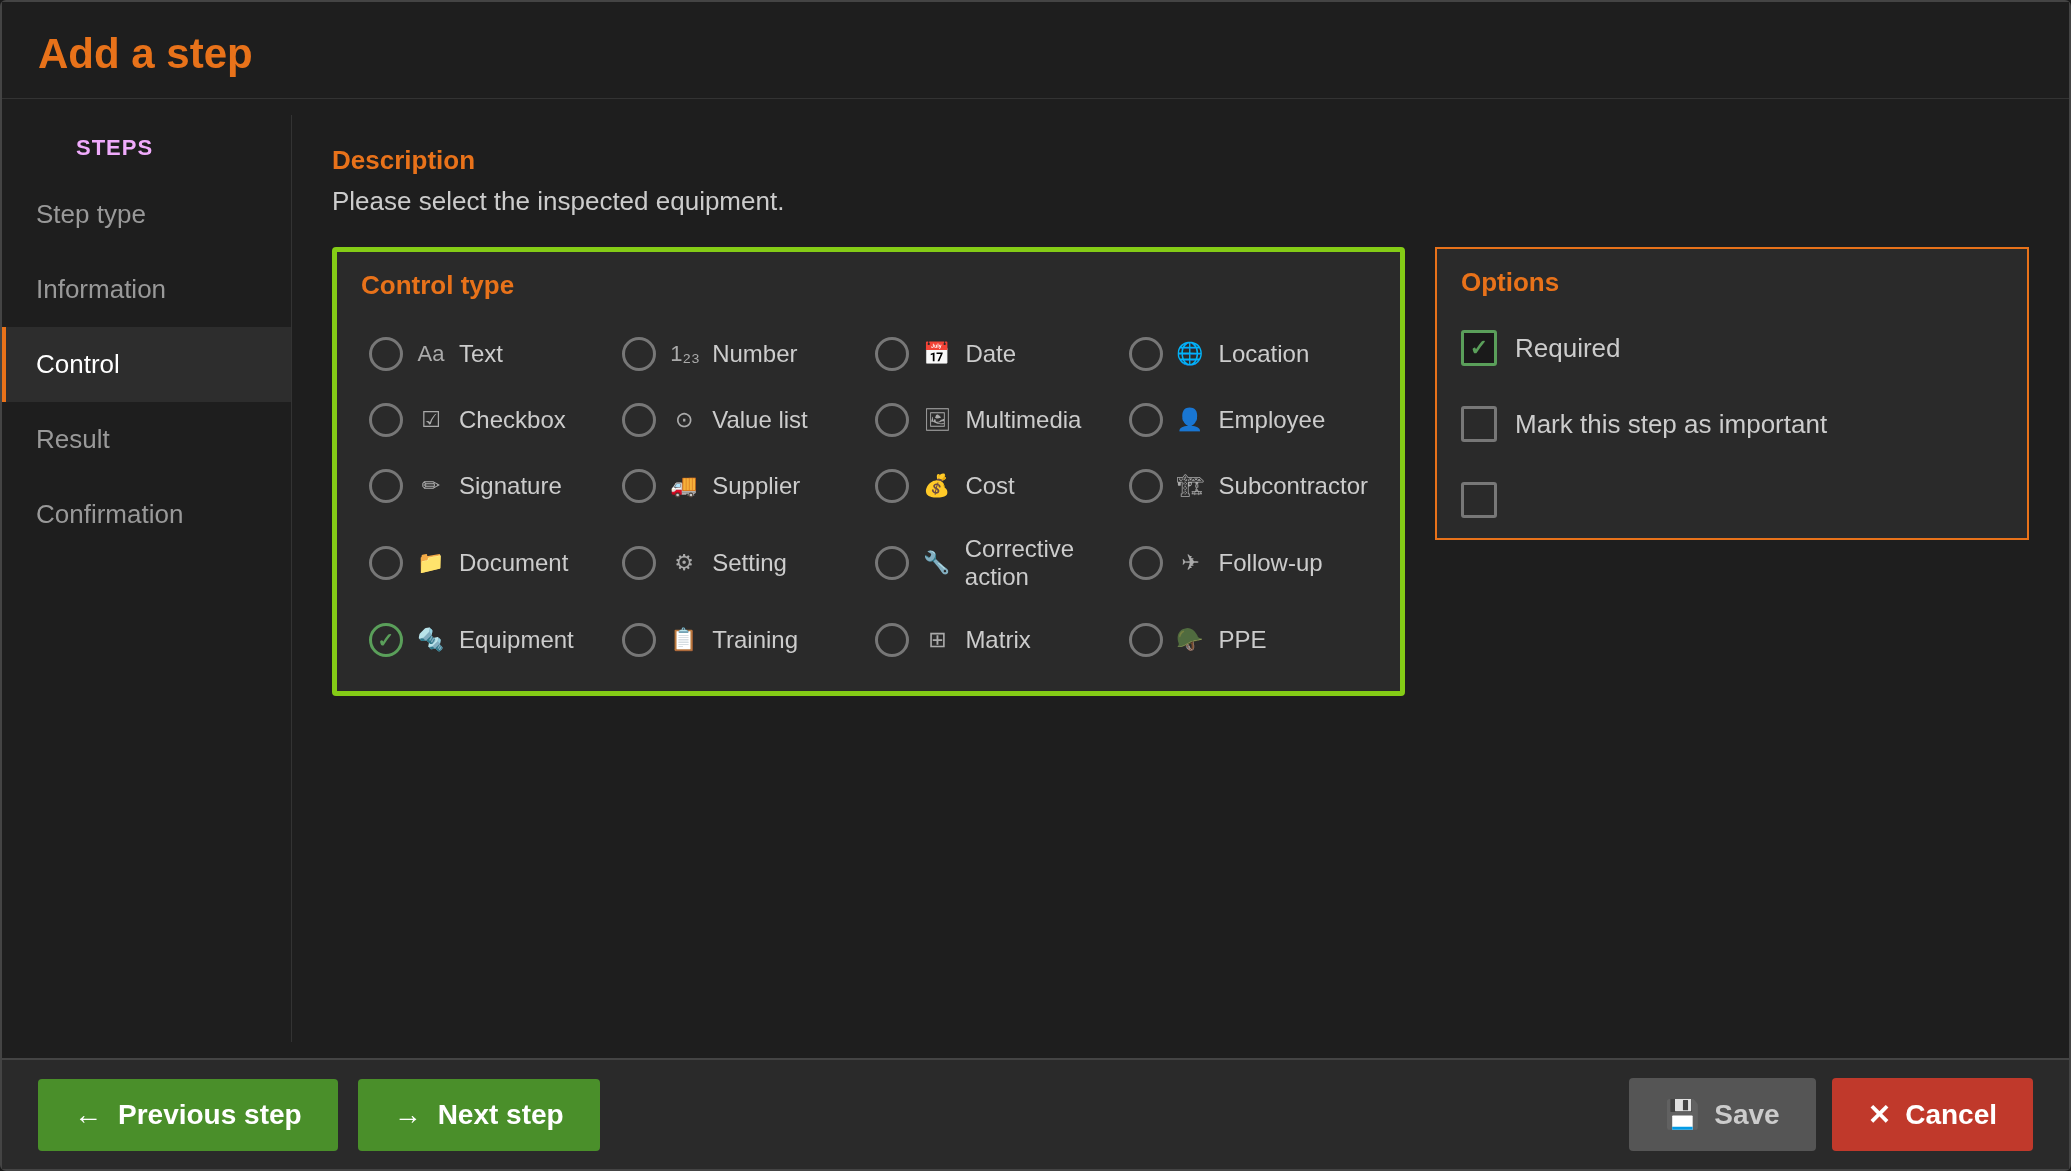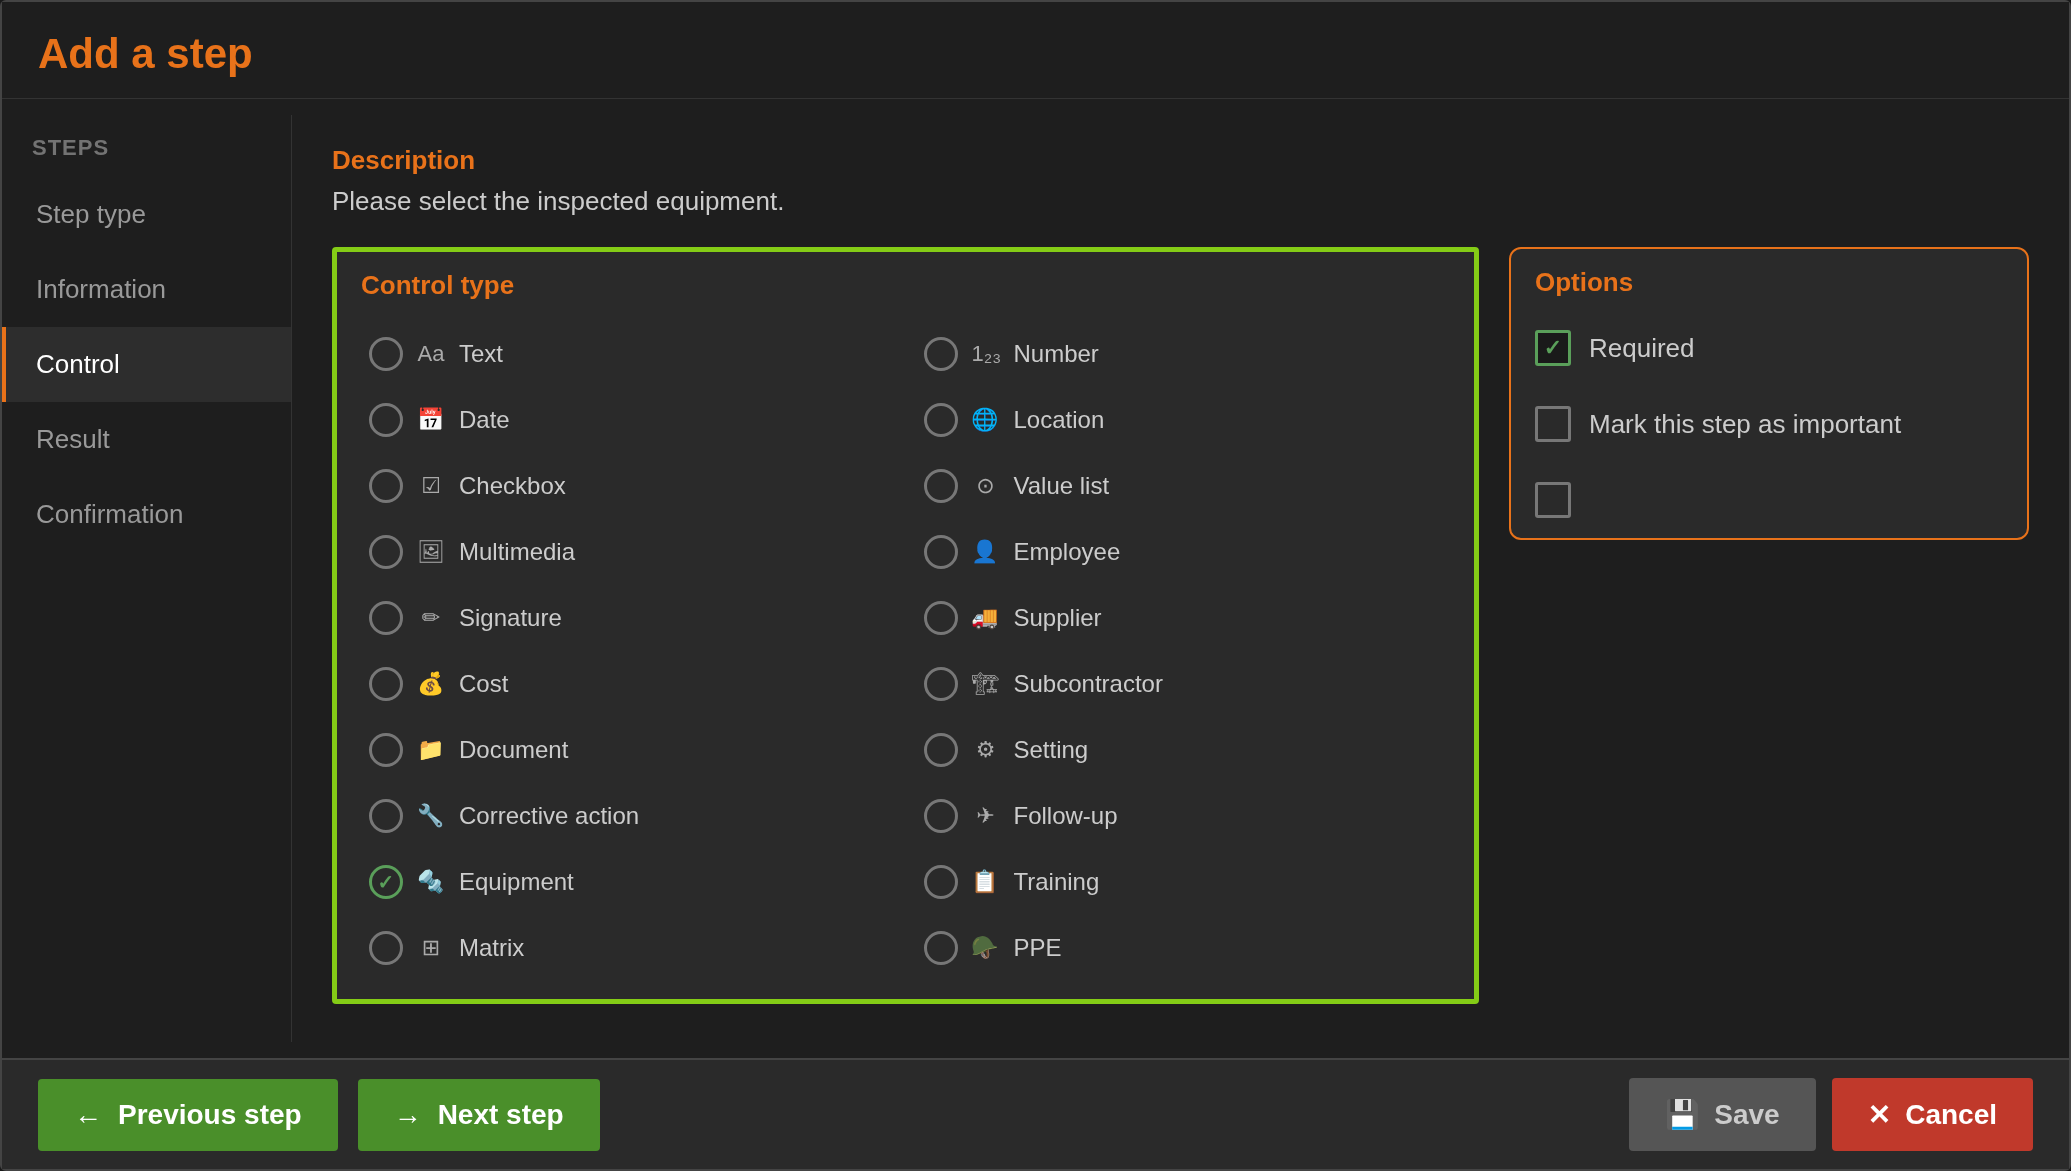--- a/index.html
+++ b/index.html
@@ -44,25 +44,26 @@
 
     
     .sidebar {
       width: 290px;
       background: #1e1e1e;
       padding: 20px 0;
       border-right: 1px solid #333;
     }
 
     .steps-label {
-      color: #737373;
+      color: #f0abfc;
       font-size: 22px;
       font-weight: bold;
       padding: 0 30px 16px 30px;
       letter-spacing: 1px;
+      margin-left: 44px;
     }
 
     .sidebar-item {
       padding: 22px 30px;
       font-size: 26px;
       color: #999;
       cursor: pointer;
       border-left: 4px solid transparent;
     }
 
@@ -115,21 +116,21 @@
 
     .panel-header {
       color: #e8721a;
       font-size: 26px;
       font-weight: bold;
       padding: 18px 24px 12px 24px;
     }
 
     .control-grid {
       display: grid;
-      grid-template-columns: 1fr 1fr;
+      grid-template-columns: 1fr 1fr 1fr 1fr;
       padding: 10px 16px 20px 16px;
       gap: 4px;
     }
 
     .control-item {
       display: flex;
       align-items: center;
       gap: 14px;
       padding: 14px 16px;
       cursor: pointer;
@@ -167,23 +168,23 @@
       text-align: center;
     }
 
     .control-label {
       font-size: 24px;
       color: #ccc;
     }
 
     
     .options-panel {
-      width: 520px;
+      width: 594px;
       border: 2px solid #e8721a;
-      border-radius: 12px;
+      border-radius: 0;
       background: #2a2a2a;
     }
 
     .options-header {
       color: #e8721a;
       font-size: 26px;
       font-weight: bold;
       padding: 18px 24px 12px 24px;
     }
 

